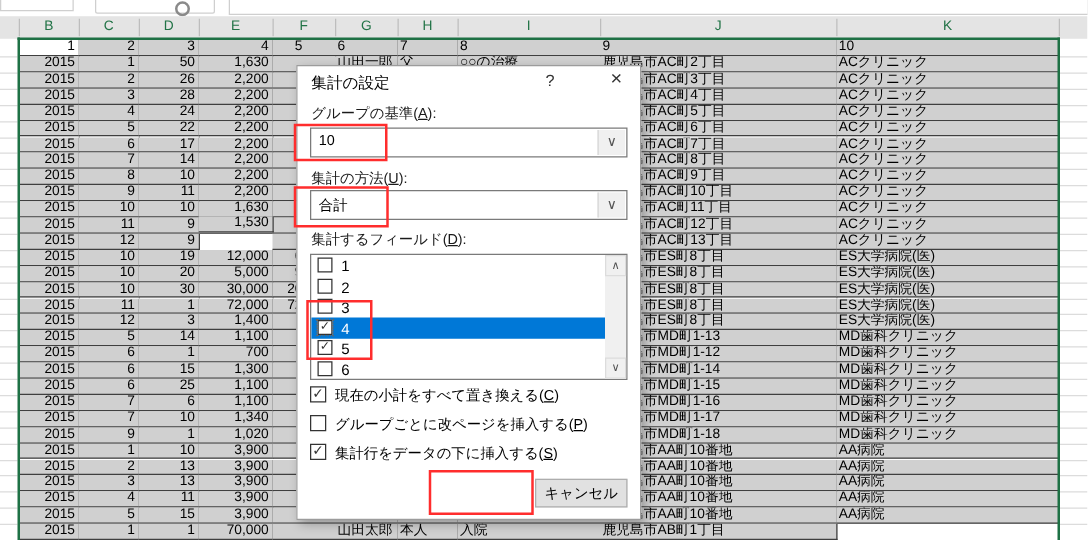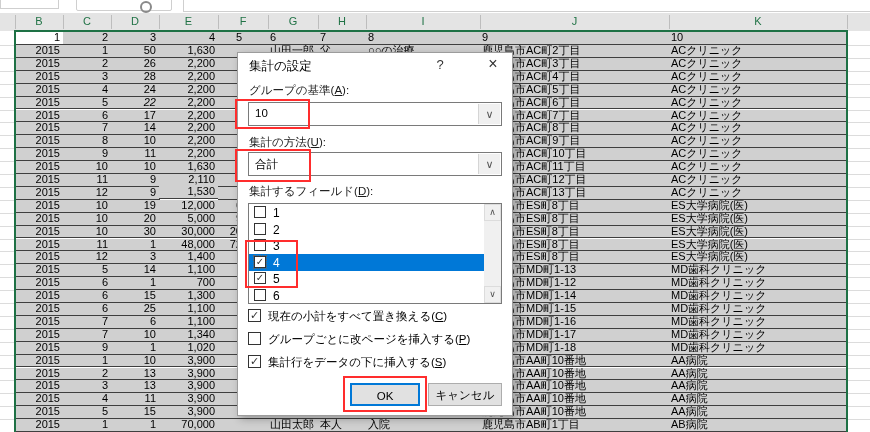--- a/index.html
+++ b/index.html
@@ -135,21 +135,21 @@
     <div class="cell num" style="left: 111px; top: 52.7px; width: 49px; height: 12.9px; line-height: 11.9px;">24</div>
     <div class="cell num" style="left: 159px; top: 52.7px; width: 60px; height: 12.9px; line-height: 11.9px;">2,200</div>
     <div class="cell fpad" style="left: 218px; top: 52.7px; width: 51px; height: 12.9px; line-height: 11.9px;"></div>
     <div class="cell txt" style="left: 268px; top: 52.7px; width: 51px; height: 12.9px; line-height: 11.9px;"></div>
     <div class="cell txt" style="left: 318px; top: 52.7px; width: 49px; height: 12.9px; line-height: 11.9px;"></div>
     <div class="cell txt" style="left: 366px; top: 52.7px; width: 115px; height: 12.9px; line-height: 11.9px;"></div>
     <div class="cell txt" style="left: 480px; top: 52.7px; width: 190px; height: 12.9px; line-height: 11.9px;">鹿児島市AC町5丁目</div>
     <div class="cell txt" style="left: 669px; top: 52.7px; width: 179px; height: 12.9px; line-height: 11.9px;">ACクリニック</div>
     <div class="cell num" style="left: 15px; top: 65.6px; width: 49px; height: 12.9px; line-height: 11.9px;">2015</div>
     <div class="cell num" style="left: 63px; top: 65.6px; width: 49px; height: 12.9px; line-height: 11.9px;">5</div>
-    <div class="cell num" style="left: 111px; top: 65.6px; width: 49px; height: 12.9px; line-height: 11.9px; font-style: italic;">22</div>
+    <div class="cell num" style="left: 111px; top: 65.6px; width: 49px; height: 12.9px; line-height: 11.9px;">22</div>
     <div class="cell num" style="left: 159px; top: 65.6px; width: 60px; height: 12.9px; line-height: 11.9px;">2,200</div>
     <div class="cell fpad" style="left: 218px; top: 65.6px; width: 51px; height: 12.9px; line-height: 11.9px;"></div>
     <div class="cell txt" style="left: 268px; top: 65.6px; width: 51px; height: 12.9px; line-height: 11.9px;"></div>
     <div class="cell txt" style="left: 318px; top: 65.6px; width: 49px; height: 12.9px; line-height: 11.9px;"></div>
     <div class="cell txt" style="left: 366px; top: 65.6px; width: 115px; height: 12.9px; line-height: 11.9px;"></div>
     <div class="cell txt" style="left: 480px; top: 65.6px; width: 190px; height: 12.9px; line-height: 11.9px;">鹿児島市AC町6丁目</div>
     <div class="cell txt" style="left: 669px; top: 65.6px; width: 179px; height: 12.9px; line-height: 11.9px;">ACクリニック</div>
     <div class="cell num" style="left: 15px; top: 78.5px; width: 49px; height: 12.9px; line-height: 11.9px;">2015</div>
     <div class="cell num" style="left: 63px; top: 78.5px; width: 49px; height: 12.9px; line-height: 11.9px;">6</div>
     <div class="cell num" style="left: 111px; top: 78.5px; width: 49px; height: 12.9px; line-height: 11.9px;">17</div>
@@ -206,21 +206,21 @@
     <div class="cell num" style="left: 159px; top: 143px; width: 60px; height: 12.9px; line-height: 11.9px; text-align: right;">2,110</div>
     <div class="cell fpad" style="left: 218px; top: 143px; width: 51px; height: 12.9px; line-height: 11.9px;"></div>
     <div class="cell txt" style="left: 268px; top: 143px; width: 51px; height: 12.9px; line-height: 11.9px;"></div>
     <div class="cell txt" style="left: 318px; top: 143px; width: 49px; height: 12.9px; line-height: 11.9px;"></div>
     <div class="cell txt" style="left: 366px; top: 143px; width: 115px; height: 12.9px; line-height: 11.9px;"></div>
     <div class="cell txt" style="left: 480px; top: 143px; width: 190px; height: 12.9px; line-height: 11.9px;">鹿児島市AC町12丁目</div>
     <div class="cell txt" style="left: 669px; top: 143px; width: 179px; height: 12.9px; line-height: 11.9px;">ACクリニック</div>
     <div class="cell num" style="left: 15px; top: 155.9px; width: 49px; height: 12.9px; line-height: 11.9px;">2015</div>
     <div class="cell num" style="left: 63px; top: 155.9px; width: 49px; height: 12.9px; line-height: 11.9px;">12</div>
     <div class="cell num" style="left: 111px; top: 155.9px; width: 49px; height: 12.9px; line-height: 11.9px;">9</div>
-    <div class="cell num" style="left: 159px; top: 155px; width: 60px; height: 12.9px; line-height: 11.9px;">1,530</div>
+    <div class="cell num" style="left: 159px; top: 142px; width: 60px; height: 12.9px; line-height: 11.9px;">1,530</div>
     <div class="cell fpad" style="left: 218px; top: 155.9px; width: 51px; height: 12.9px; line-height: 11.9px;"></div>
     <div class="cell txt" style="left: 268px; top: 155.9px; width: 51px; height: 12.9px; line-height: 11.9px;"></div>
     <div class="cell txt" style="left: 318px; top: 155.9px; width: 49px; height: 12.9px; line-height: 11.9px;"></div>
     <div class="cell txt" style="left: 366px; top: 155.9px; width: 115px; height: 12.9px; line-height: 11.9px;"></div>
     <div class="cell txt" style="left: 480px; top: 155.9px; width: 190px; height: 12.9px; line-height: 11.9px;">鹿児島市AC町13丁目</div>
     <div class="cell txt" style="left: 669px; top: 155.9px; width: 179px; height: 12.9px; line-height: 11.9px;">ACクリニック</div>
     <div class="cell num" style="left: 15px; top: 168.8px; width: 49px; height: 12.9px; line-height: 11.9px;">2015</div>
     <div class="cell num" style="left: 63px; top: 168.8px; width: 49px; height: 12.9px; line-height: 11.9px;">10</div>
     <div class="cell num" style="left: 111px; top: 168.8px; width: 49px; height: 12.9px; line-height: 11.9px;">19</div>
     <div class="cell num" style="left: 159px; top: 168.8px; width: 60px; height: 12.9px; line-height: 11.9px;">12,000</div>
@@ -246,21 +246,21 @@
     <div class="cell num" style="left: 159px; top: 194.6px; width: 60px; height: 12.9px; line-height: 11.9px;">30,000</div>
     <div class="cell fpad" style="left: 218px; top: 194.6px; width: 51px; height: 12.9px; line-height: 11.9px;">20</div>
     <div class="cell txt" style="left: 268px; top: 194.6px; width: 51px; height: 12.9px; line-height: 11.9px;"></div>
     <div class="cell txt" style="left: 318px; top: 194.6px; width: 49px; height: 12.9px; line-height: 11.9px;"></div>
     <div class="cell txt" style="left: 366px; top: 194.6px; width: 115px; height: 12.9px; line-height: 11.9px;"></div>
     <div class="cell txt" style="left: 480px; top: 194.6px; width: 190px; height: 12.9px; line-height: 11.9px;">鹿児島市ES町8丁目</div>
     <div class="cell txt" style="left: 669px; top: 194.6px; width: 179px; height: 12.9px; line-height: 11.9px;">ES大学病院(医)</div>
     <div class="cell num" style="left: 15px; top: 207.5px; width: 49px; height: 12.9px; line-height: 11.9px;">2015</div>
     <div class="cell num" style="left: 63px; top: 207.5px; width: 49px; height: 12.9px; line-height: 11.9px;">11</div>
     <div class="cell num" style="left: 111px; top: 207.5px; width: 49px; height: 12.9px; line-height: 11.9px;">1</div>
-    <div class="cell num" style="left: 159px; top: 207.5px; width: 60px; height: 12.9px; line-height: 11.9px;">48,000</div>
+    <div class="cell num" style="left: 159px; top: 207.5px; width: 60px; height: 12.9px; line-height: 11.9px;">72,000</div>
     <div class="cell fpad" style="left: 218px; top: 207.5px; width: 51px; height: 12.9px; line-height: 11.9px;">72</div>
     <div class="cell txt" style="left: 268px; top: 207.5px; width: 51px; height: 12.9px; line-height: 11.9px;"></div>
     <div class="cell txt" style="left: 318px; top: 207.5px; width: 49px; height: 12.9px; line-height: 11.9px;"></div>
     <div class="cell txt" style="left: 366px; top: 207.5px; width: 115px; height: 12.9px; line-height: 11.9px;"></div>
     <div class="cell txt" style="left: 480px; top: 207.5px; width: 190px; height: 12.9px; line-height: 11.9px;">鹿児島市ES町8丁目</div>
     <div class="cell txt" style="left: 669px; top: 207.5px; width: 179px; height: 12.9px; line-height: 11.9px;">ES大学病院(医)</div>
     <div class="cell num" style="left: 15px; top: 220.4px; width: 49px; height: 12.9px; line-height: 11.9px;">2015</div>
     <div class="cell num" style="left: 63px; top: 220.4px; width: 49px; height: 12.9px; line-height: 11.9px;">12</div>
     <div class="cell num" style="left: 111px; top: 220.4px; width: 49px; height: 12.9px; line-height: 11.9px;">3</div>
     <div class="cell num" style="left: 159px; top: 220.4px; width: 60px; height: 12.9px; line-height: 11.9px;">1,400</div>
@@ -392,21 +392,20 @@
     <div class="cell txt" style="left: 669px; top: 375.2px; width: 179px; height: 12.9px; line-height: 11.9px;">AA病院</div>
     <div class="cell num" style="left: 15px; top: 388.1px; width: 49px; height: 12.9px; line-height: 11.9px;">2015</div>
     <div class="cell num" style="left: 63px; top: 388.1px; width: 49px; height: 12.9px; line-height: 11.9px;">1</div>
     <div class="cell num" style="left: 111px; top: 388.1px; width: 49px; height: 12.9px; line-height: 11.9px;">1</div>
     <div class="cell num" style="left: 159px; top: 388.1px; width: 60px; height: 12.9px; line-height: 11.9px;">70,000</div>
     <div class="cell fpad" style="left: 218px; top: 388.1px; width: 51px; height: 12.9px; line-height: 11.9px;"></div>
     <div class="cell txt" style="left: 268px; top: 388.1px; width: 51px; height: 12.9px; line-height: 11.9px;">山田太郎</div>
     <div class="cell txt" style="left: 318px; top: 388.1px; width: 49px; height: 12.9px; line-height: 11.9px;">本人</div>
     <div class="cell txt" style="left: 366px; top: 388.1px; width: 115px; height: 12.9px; line-height: 11.9px;">入院</div>
     <div class="cell txt" style="left: 480px; top: 388.1px; width: 190px; height: 12.9px; line-height: 11.9px;">鹿児島市AB町1丁目</div>
-    <div class="cell txt" style="left: 669px; top: 388.1px; width: 179px; height: 12.9px; line-height: 11.9px;">AB病院</div>
     <div class="sliver-line" style="left: 0px; width: 14px; top: 14px;"></div>
     <div class="sliver-line" style="left: 848px; width: 22px; top: 14px;"></div>
     <div class="sliver-line" style="left: 0px; width: 14px; top: 26.9px;"></div>
     <div class="sliver-line" style="left: 848px; width: 22px; top: 26.9px;"></div>
     <div class="sliver-line" style="left: 0px; width: 14px; top: 39.8px;"></div>
     <div class="sliver-line" style="left: 848px; width: 22px; top: 39.8px;"></div>
     <div class="sliver-line" style="left: 0px; width: 14px; top: 52.7px;"></div>
     <div class="sliver-line" style="left: 848px; width: 22px; top: 52.7px;"></div>
     <div class="sliver-line" style="left: 0px; width: 14px; top: 65.6px;"></div>
     <div class="sliver-line" style="left: 848px; width: 22px; top: 65.6px;"></div>
@@ -524,16 +523,15 @@
       <div class="optrow" style="top: 279px;">
         <span class="ocheck"></span>
         <span class="olabel"><span>グループごとに改ページを挿入する(</span><span class="ukey">P</span><span>)</span></span>
       </div>
       <div class="optrow" style="top: 302px;">
         <span class="ocheck">✓</span>
         <span class="olabel"><span>集計行をデータの下に挿入する(</span><span class="ukey">S</span><span>)</span></span>
       </div>
     </div>
 
-  <button class="btn btn-ok" style="left:112px;width:70px;">OK</button>
   <div class="annot" style="left:105px;top:323px;width:84px;height:36px;"></div>
   <button class="btn" style="left:190px;width:74px;">キャンセル</button>
 </div>
 
 </body></html>

